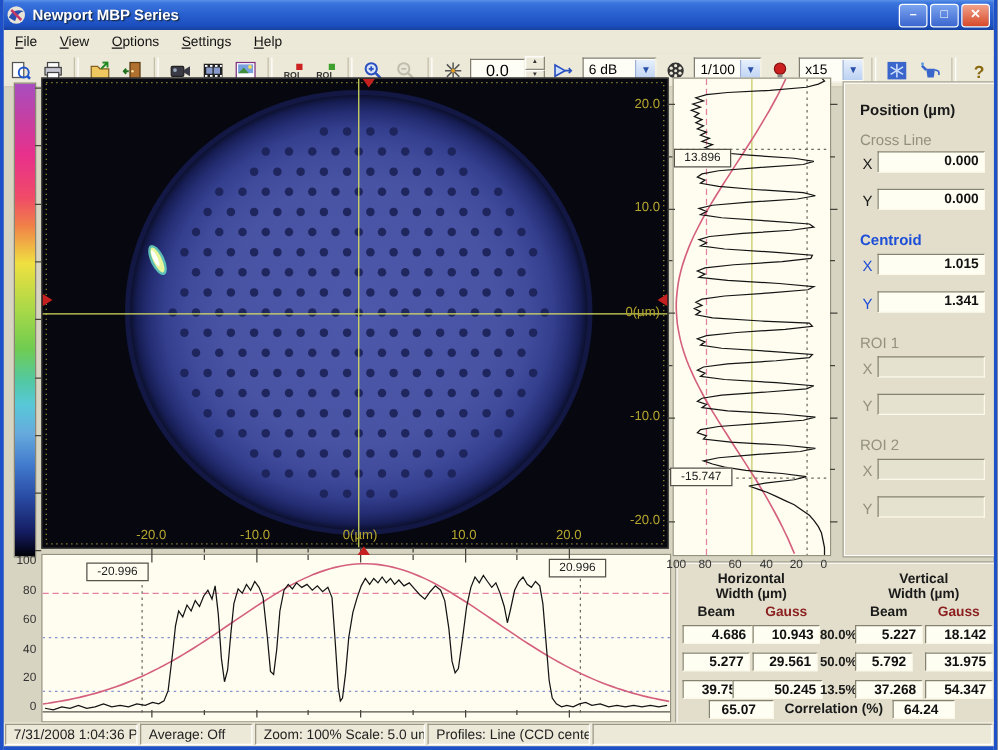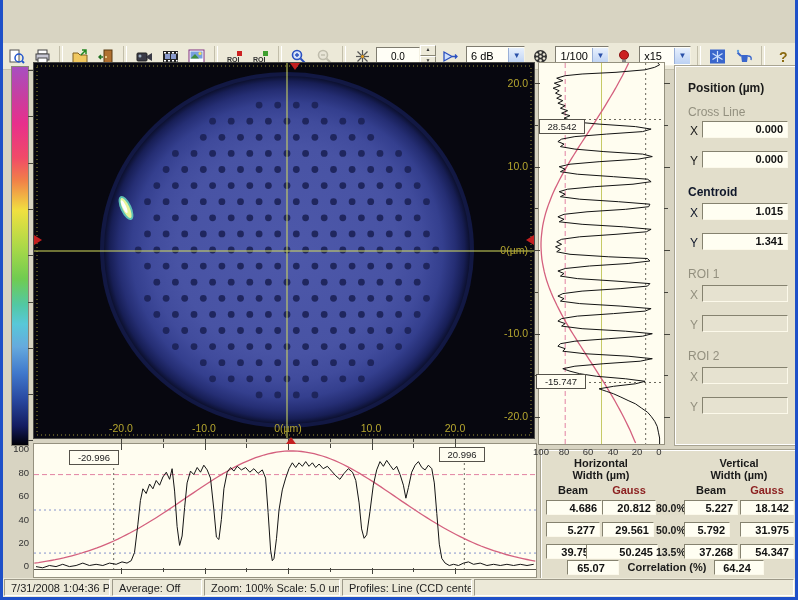--- a/index.html
+++ b/index.html
@@ -30,61 +30,81 @@
     display:flex;align-items:center;font-size:11px;margin:0 2px;}
   .combo .val{flex:1;padding-left:4px;}
   .combo .arrow{width:15px;height:16px;background:linear-gradient(180deg,#e7f0fd,#bcd1f3);
     border-left:1px solid #9ab0d8;text-align:center;font-size:8px;color:#2a50a8;line-height:16px;}
   .combo .arrow::after{content:"▼";}
   .spin{display:flex;flex-direction:column;margin-right:2px;}
   .spin div{width:14px;height:9px;background:#ece9d8;border:1px solid;border-color:#fff #8a8776 #8a8776 #fff;
     font-size:5px;line-height:7px;text-align:center;color:#333;}
   .spin .up::after{content:"▲";} .spin .dn::after{content:"▼";}
   #expInput{width:38px;height:14px;border:1px solid;border-color:#7f7c70 #f4f1e2 #f4f1e2 #7f7c70;
-    font-size:10px;text-align:center;font-family:"Liberation Sans",sans-serif;background:#fffef6;}
+    font-size:13px;text-align:center;font-family:"Liberation Sans",sans-serif;background:#fffef6;}
   
   #colorbar{position:absolute;left:8px;top:66px;width:16px;height:378px;border:1px solid #8a8676;}
   .tick{position:absolute;background:#45443c;}
   #imgpanel{position:absolute;left:30px;top:62px;width:500px;height:375px;border:1px solid #4a4a46;
     box-sizing:content-box;background:#07070f;}
   .axlab{position:absolute;color:#b5a62f;font-size:10.5px;z-index:5;pointer-events:none;}
   .plot{position:absolute;background:#fffdf0;border:1px solid #95917f;}
   #vplot{left:535px;top:62px;width:125px;height:381px;}
   #hplot{left:30px;top:443px;width:502px;height:133px;}
   .mbox{position:absolute;background:#fffdf0;border:1px solid #55524a;font-size:9.5px;color:#222;
     text-align:center;line-height:13px;z-index:6;}
   .plab{position:absolute;font-size:9.5px;color:#333;z-index:5;}
   .tri-up{position:absolute;width:0;height:0;border-left:5px solid transparent;
     border-right:5px solid transparent;border-bottom:7px solid #c42020;z-index:6;}
   
   .gpanel{position:absolute;background:#e2decb;border:1px solid #fff;outline:1px solid #a8a492;}
   .glabel{position:absolute;font-size:12px;color:#1a1a1a;}
   .gray{color:#93907f;}
-  .blue{color:#0f172a;}
+  .blue{color:#1d4ed8;}
   .maroon{color:#8c2020;}
   .bold{font-weight:bold;}
   .field{position:absolute;background:#fffef2;border:1px solid;border-color:#85826f #fcf9ea #fcf9ea #85826f;
     font-size:11px;font-weight:bold;color:#111;text-align:right;padding:1px 4px 0 0;box-sizing:border-box;height:17px;}
   .field.dis{background:#e6e2d0;}
   .field.sm{height:15px;font-size:11px;}
   .wp-h{position:absolute;text-align:center;font-size:11px;font-weight:bold;color:#1a1a1a;line-height:12px;}
   .colh{position:absolute;text-align:center;font-size:11px;font-weight:bold;}
   .pct{position:absolute;font-size:10.5px;font-weight:bold;color:#1a1a1a;text-align:center;}
   
   .statusbar{position:absolute;left:0;top:578px;width:792px;height:19px;background:#ece9d8;display:flex;}
   .scell{border:1px solid;border-color:#9c9888 #fff #fff #9c9888;margin:1px;font-size:11px;color:#222;
     padding:2px 0 0 6px;box-sizing:border-box;white-space:nowrap;overflow:hidden;}
   #botborder{position:absolute;left:-3px;top:597px;width:798px;height:3px;background:#1e50c8;}
 </style>
 </head>
 <body>
 
 <div id="win">
 
-
+  <div class="titlebar">
+    <svg class="appicon" viewBox="0 0 16 16">
+      <circle cx="8" cy="8" r="7" fill="#e8e4d8"></circle>
+      <path d="M2 10 Q6 2 14 5 Q9 6 7 13 Z" fill="#2a50b0"></path>
+      <path d="M4 4 Q8 8 12 12" stroke="#c43a6a" stroke-width="2" fill="none"></path>
+    </svg>
+    <span class="ttl">Newport MBP Series</span>
+    <div class="winbtns">
+      <div class="wbtn">–</div>
+      <div class="wbtn">□</div>
+      <div class="wbtn close">✕</div>
+    </div>
+  </div>
+
+  <div class="menubar">
+    <span class="menu-item">File</span>
+    <span class="menu-item">View</span>
+    <span class="menu-item">Options</span>
+    <span class="menu-item">Settings</span>
+    <span class="menu-item">Help</span>
+  </div>
 
   <div class="toolbar">
     <div class="tbtn">
         <svg width="17" height="15" viewBox="0 0 17 15">
           <rect x="2" y="1" width="9" height="12" fill="#fff" stroke="#555"></rect>
           <circle cx="11" cy="9" r="4" fill="none" stroke="#2255cc" stroke-width="1.5"></circle>
           <line x1="14" y1="12" x2="16" y2="14" stroke="#2255cc" stroke-width="2"></line>
         </svg>
       </div>
     <div class="tbtn">
@@ -543,21 +563,21 @@
     <svg id="vsvg" width="125" height="381">
         <line x1="26.200000000000003" y1="0" x2="26.200000000000003" y2="381" stroke="#e282a2" stroke-dasharray="5 3"></line>
         <line x1="62.5" y1="0" x2="62.5" y2="381" stroke="#c6ca66"></line>
         <line x1="106.66499999999999" y1="0" x2="106.66499999999999" y2="381" stroke="#6a675c" stroke-dasharray="2 3"></line>
         <line x1="0" y1="56.512550000000005" x2="125" y2="56.512550000000005" stroke="#6a675c" stroke-dasharray="2 3"></line>
         <line x1="0" y1="319.48744999999997" x2="125" y2="319.48744999999997" stroke="#6a675c" stroke-dasharray="2 3"></line>
         <path d="M89.6 0.1 L87.6 4.3 L85.5 8.5 L83.4 12.7 L81.2 16.8 L78.9 21.0 L76.6 25.2 L74.2 29.3 L71.7 33.5 L69.2 37.7 L66.7 41.9 L64.1 46.1 L61.5 50.2 L58.8 54.4 L56.2 58.6 L53.5 62.8 L50.8 66.9 L48.1 71.1 L45.4 75.3 L42.7 79.5 L40.0 83.6 L37.4 87.8 L34.8 92.0 L32.2 96.2 L29.7 100.3 L27.3 104.5 L24.9 108.7 L22.6 112.9 L20.4 117.0 L18.3 121.2 L16.2 125.4 L14.3 129.6 L12.5 133.7 L10.9 137.9 L9.3 142.1 L7.9 146.3 L6.6 150.4 L5.5 154.6 L4.5 158.8 L3.7 162.9 L3.1 167.1 L2.6 171.3 L2.2 175.5 L2.0 179.7 L2.0 183.8 L2.2 188.0 L2.5 192.2 L2.9 196.3 L3.6 200.5 L4.4 204.7 L5.3 208.9 L6.4 213.1 L7.6 217.2 L9.0 221.4 L10.5 225.6 L12.2 229.8 L14.0 233.9 L15.9 238.1 L17.9 242.3 L20.0 246.4 L22.2 250.6 L24.4 254.8 L26.8 259.0 L29.2 263.1 L31.7 267.3 L34.3 271.5 L36.9 275.7 L39.5 279.9 L42.2 284.0 L44.8 288.2 L47.5 292.4 L50.2 296.6 L52.9 300.7 L55.6 304.9 L58.3 309.1 L60.9 313.3 L63.6 317.4 L66.2 321.6 L68.7 325.8 L71.2 329.9 L73.7 334.1 L76.1 338.3 L78.4 342.5 L80.7 346.6 L82.9 350.8 L85.1 355.0 L87.2 359.2 L89.2 363.4 L91.2 367.5 L93.0 371.7 L94.8 375.9 L96.6 380.0 " fill="none" stroke="#d4607e" stroke-width="1.3"></path>
         <path d="M121.8 -7.4 L120.6 -4.0 L118.2 -0.7 L120.6 1.8 L115.7 4.3 L106.1 6.8 L77.0 9.3 L43.1 11.0 L26.2 12.7 L17.7 15.2 L23.8 17.7 L15.3 20.2 L21.4 22.7 L14.1 25.2 L20.2 27.7 L16.5 30.2 L22.6 32.7 L17.7 35.2 L23.8 37.7 L18.9 40.2 L26.2 42.7 L21.4 45.2 L28.6 47.7 L22.6 50.2 L31.0 52.7 L25.0 55.2 L33.5 57.7 L40.7 59.4 L60.1 61.1 L96.4 63.6 L112.1 66.1 L103.6 68.6 L67.3 71.1 L35.9 73.6 L22.6 76.1 L18.9 78.6 L25.0 81.1 L21.4 83.6 L35.9 86.1 L64.9 88.6 L103.6 91.1 L113.3 93.6 L98.8 96.2 L60.1 98.7 L31.0 101.2 L20.2 103.7 L26.2 106.2 L21.4 108.7 L38.3 111.2 L74.6 113.7 L108.5 116.2 L112.1 118.7 L94.0 121.2 L55.2 123.7 L28.6 126.2 L20.2 128.7 L26.2 131.2 L21.4 133.7 L40.7 136.2 L79.4 138.7 L110.9 141.2 L109.7 143.7 L86.7 146.3 L48.0 148.8 L25.0 151.3 L18.9 153.8 L25.0 156.3 L20.2 158.8 L43.1 161.3 L84.3 163.8 L112.1 166.3 L107.3 168.8 L77.0 171.3 L40.7 173.8 L22.6 176.3 L17.7 178.8 L22.6 181.3 L16.5 183.8 L21.4 186.3 L17.7 188.8 L31.0 191.3 L69.8 193.8 L108.5 195.5 L110.9 198.0 L89.1 200.5 L50.4 203.0 L26.2 205.5 L18.9 208.0 L25.0 210.5 L21.4 213.1 L38.3 215.6 L77.0 218.1 L110.9 220.6 L108.5 223.1 L81.9 225.6 L43.1 228.1 L23.8 230.6 L18.9 233.1 L25.0 235.6 L21.4 238.1 L40.7 240.6 L81.9 243.1 L112.1 245.6 L106.1 248.1 L74.6 250.6 L38.3 253.1 L22.6 255.6 L18.9 258.1 L26.2 260.6 L22.6 263.1 L43.1 265.7 L86.7 268.2 L113.3 270.7 L103.6 273.2 L69.8 275.7 L35.9 278.2 L21.4 280.7 L18.9 283.2 L26.2 285.7 L23.8 288.2 L45.6 290.7 L89.1 293.2 L113.3 295.7 L101.2 298.2 L64.9 300.7 L35.9 303.2 L23.8 305.7 L31.0 308.2 L40.7 310.7 L57.7 313.3 L86.7 315.8 L106.1 318.3 L96.4 320.8 L74.6 323.3 L60.1 325.8 L67.3 328.3 L74.6 330.8 L81.9 334.1 L89.1 337.5 L96.4 340.8 L102.4 345.0 L108.5 349.2 L112.1 353.3 L115.7 358.3 L118.2 363.4 L119.4 369.2 L120.6 375.0 L120.6 381.7" fill="none" stroke="#141414" stroke-width="1"></path>
       </svg>
   </div>
-  <div class="mbox" style="left:536px;top:119px;width:44px;height:13px">28.542</div>
+  <div class="mbox" style="left:536px;top:119px;width:44px;height:13px">13.896</div>
   <div class="mbox" style="left:533px;top:374px;width:48px;height:13px">-15.747</div>
   <div class="plab" style="left:528px;top:446px;width:20px;text-align:center">100</div>
   <div class="plab" style="left:552px;top:446px;width:18px;text-align:center">80</div>
   <div class="plab" style="left:576px;top:446px;width:18px;text-align:center">60</div>
   <div class="plab" style="left:601px;top:446px;width:18px;text-align:center">40</div>
   <div class="plab" style="left:625px;top:446px;width:18px;text-align:center">20</div>
   <div class="plab" style="left:649px;top:446px;width:14px;text-align:center">0</div>
 
   <div class="gpanel" style="left:672px;top:66px;width:121px;height:377px">
     <div class="glabel bold" style="left:12px;top:14px">Position (µm)</div>
@@ -612,21 +632,21 @@
     <div class="wp-h" style="left:142px;top:6px;width:110px">
       <div>Vertical</div>
       <div>Width  (µm)</div>
     </div>
     <div class="colh" style="left:4px;top:33px;width:54px;color:#1a1a1a">Beam</div>
     <div class="colh maroon" style="left:60px;top:33px;width:54px">Gauss</div>
     <div class="colh" style="left:142px;top:33px;width:54px;color:#1a1a1a">Beam</div>
     <div class="colh maroon" style="left:198px;top:33px;width:54px">Gauss</div>
 
     <div class="field sm" style="left:4px;top:49px;width:56px">4.686</div>
-    <div class="field sm maroon" style="left:60px;top:49px;width:54px">20.812</div>
+    <div class="field sm maroon" style="left:60px;top:49px;width:54px">10.943</div>
     <div class="pct" style="left:114px;top:51px;width:28px">80.0%</div>
     <div class="field sm" style="left:142px;top:49px;width:54px">5.227</div>
     <div class="field sm maroon" style="left:198px;top:49px;width:54px">18.142</div>
 
     <div class="field sm" style="left:4px;top:71px;width:54px">5.277</div>
     <div class="field sm maroon" style="left:60px;top:71px;width:52px">29.561</div>
     <div class="pct" style="left:114px;top:73px;width:20px">50.0%</div>
     <div class="field sm" style="left:142px;top:71px;width:46px">5.792</div>
     <div class="field sm maroon" style="left:198px;top:71px;width:54px">31.975</div>
 

